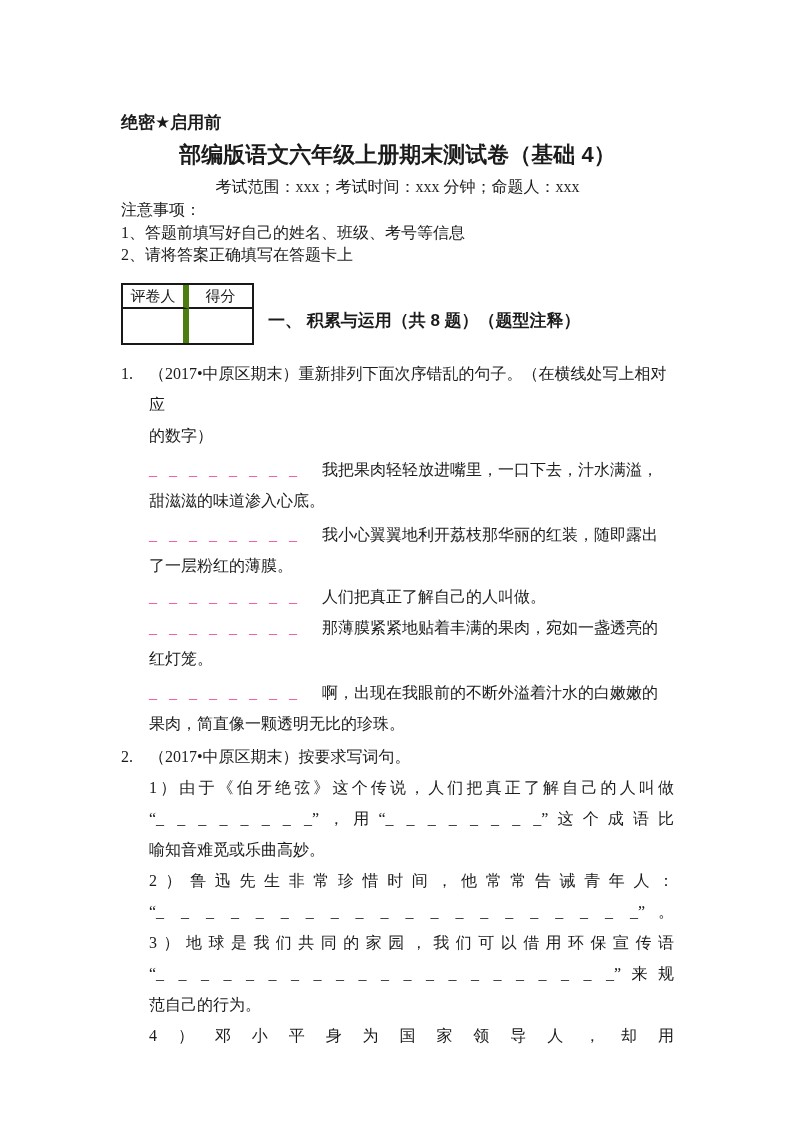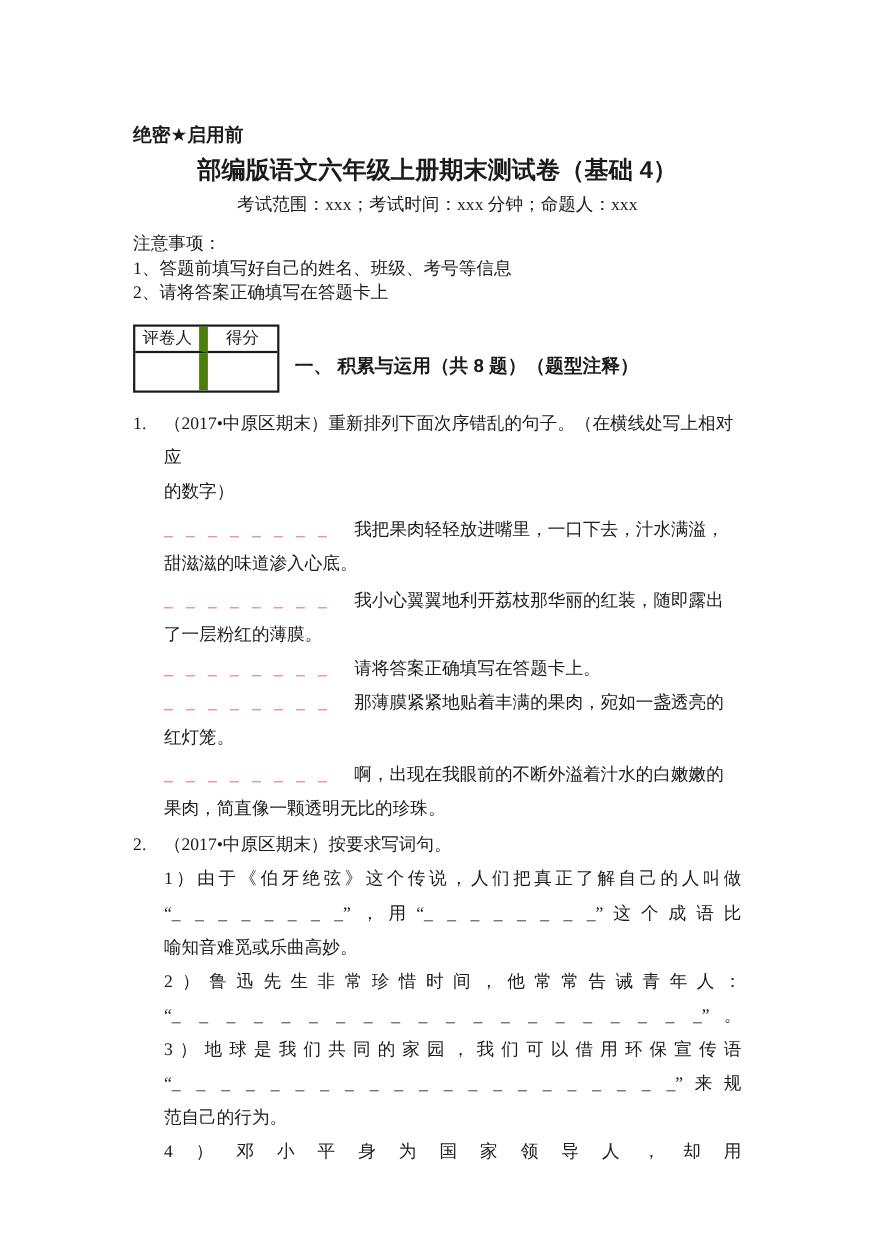--- a/index.html
+++ b/index.html
@@ -31,21 +31,21 @@
     font-weight: bold;
     font-size: 22px;
     line-height: 28px;
   }
   .exam-info {
     margin-top: 6px;
     text-align: center;
     font-size: 16px;
     line-height: 24px;
   }
-  .notice { margin-top: 12px; }
+  .notice { margin-top: 0; }
   .notice-line { font-size: 16px; line-height: 22.5px; }
 
   .score-row {
     margin-top: 16px;
     height: 62px;
     display: flex;
     align-items: center;
   }
   .score-table {
     display: grid;
@@ -55,21 +55,21 @@
     flex: 0 0 auto;
     align-self: flex-start;
   }
   .st-cell {
     text-align: center;
     font-size: 15px;
     overflow: hidden;
   }
   .st-header { height: 22px; line-height: 22px; border-bottom: 2px solid #191919; }
   .st-value  { height: 34px; }
-  .st-left   { border-right: 8px solid #4d7c0f; }
+  .st-left   { border-right: 6px solid #4d7c0f; }
   .section-heading {
     margin-left: 14px;
     font-family: "Liberation Sans", "DejaVu Sans", sans-serif;
     font-weight: bold;
     font-size: 17px;
     line-height: 20px;
     padding-top: 14px;
   }
 
   .question { position: relative; margin-top: 13px; }
@@ -137,21 +137,21 @@
 
         <div class="item">
           <div class="line">
             <span class="blank">_ _ _ _ _ _ _ _</span><span>我小心翼翼地利开荔枝那华丽的红装，随即露出</span>
           </div>
           <div class="line">了一层粉红的薄膜。</div>
         </div>
 
         <div class="item item-flat">
           <div class="line">
-            <span class="blank">_ _ _ _ _ _ _ _</span><span>请将答案正确填写在答题卡上。</span>
+            <span class="blank">_ _ _ _ _ _ _ _</span><span>人们把真正了解自己的人叫做。</span>
           </div>
         </div>
 
         <div class="item item-flat">
           <div class="line">
             <span class="blank">_ _ _ _ _ _ _ _</span><span>那薄膜紧紧地贴着丰满的果肉，宛如一盏透亮的</span>
           </div>
           <div class="line">红灯笼。</div>
         </div>
 

